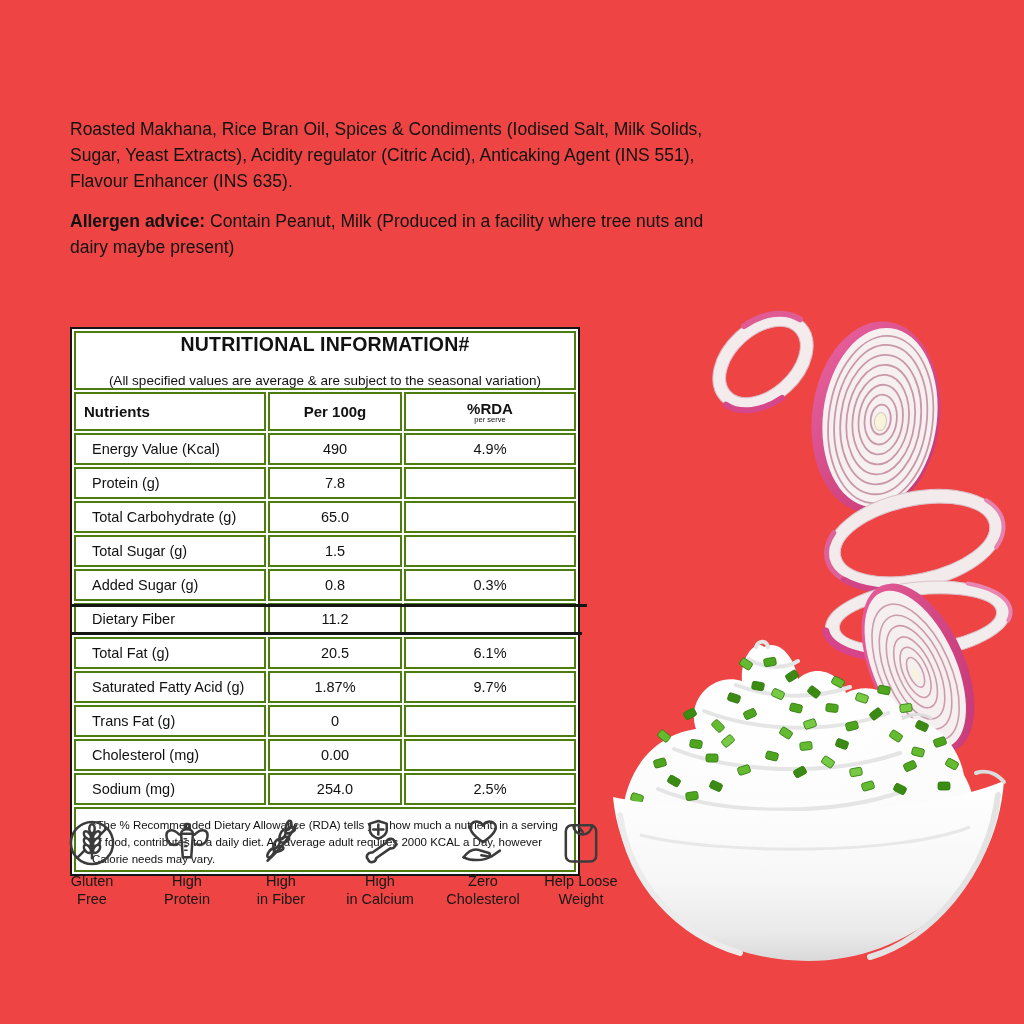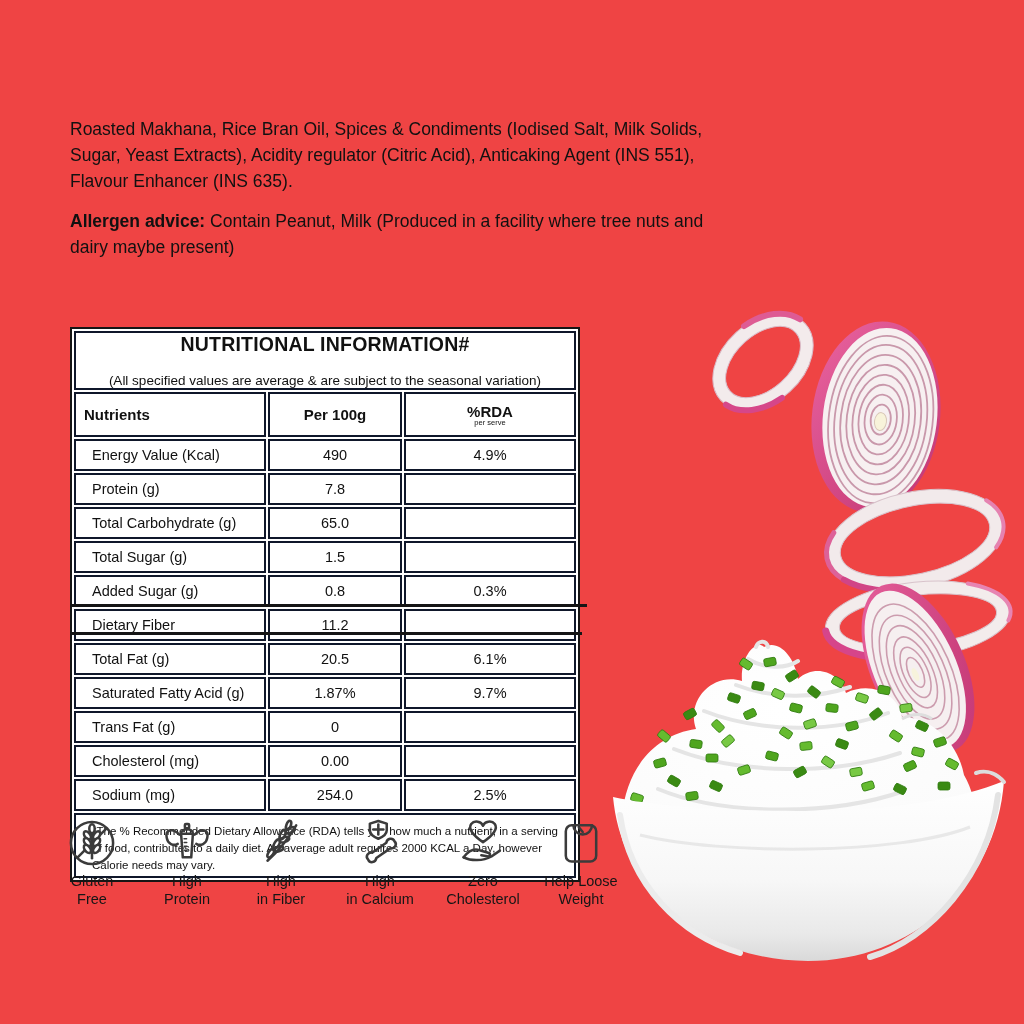--- a/index.html
+++ b/index.html
@@ -7,27 +7,27 @@
         font-family:"Liberation Sans",sans-serif;color:#111;}
   
   .ingredients{position:absolute;left:70px;top:116px;width:720px;font-size:17.5px;
                line-height:26px;white-space:pre-line;}
   .allergen{position:absolute;left:70px;top:208px;width:720px;font-size:17.5px;line-height:26px;}
   .allergen b{font-weight:bold;}
   .allergen span{white-space:pre-line;}
   
   .ntable-wrap{position:absolute;left:70px;top:327px;}
   table.ntable{border-collapse:separate;border-spacing:2px;border:2px solid #151515;background:#fff;}
-  .ntable td,.ntable th{border:2px solid #0f172a;box-sizing:border-box;padding:0;
+  .ntable td,.ntable th{border:2px solid #4d7c0f;box-sizing:border-box;padding:0;
                         font-size:14.5px;color:#111;background:#fff;vertical-align:middle;}
   .title-cell{height:50px;text-align:center;padding-top:2px;}
   .t-title{font-size:19.5px;font-weight:bold;letter-spacing:.2px;}
   .t-sub{font-size:13.5px;margin-top:17px;}
   th.h-name{height:28px;text-align:left;padding-left:8px;font-weight:bold;font-size:15px;}
-  th.h-mid,th.h-rda{height:45px;text-align:center;font-weight:bold;font-size:15px;}
+  th.h-mid,th.h-rda{height:39px;text-align:center;font-weight:bold;font-size:15px;}
   .rda-sub{display:block;font-size:7.5px;font-weight:normal;line-height:6px;}
   td.nname{height:14px;padding-left:16px;}
   td.nval,td.nrda{height:32px;text-align:center;}
   td.fnote{height:65px;padding:8px 8px 0 16px;font-size:11.5px;line-height:17px;
            white-space:pre-line;vertical-align:top;}
   .thick-line{position:absolute;background:#151515;height:3px;}
   
   .badge{position:absolute;top:816px;width:120px;text-align:center;}
   .badge svg{width:54px;height:54px;display:block;margin:0 auto;}
   .blabel{font-size:14.5px;line-height:18px;white-space:pre-line;color:#161616;margin-top:2px;}

